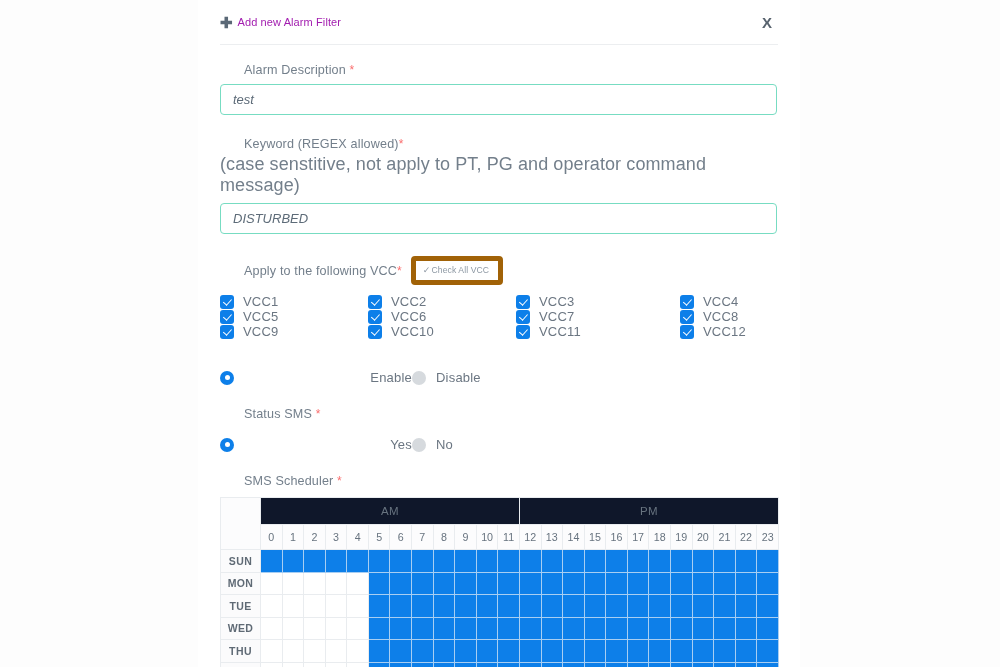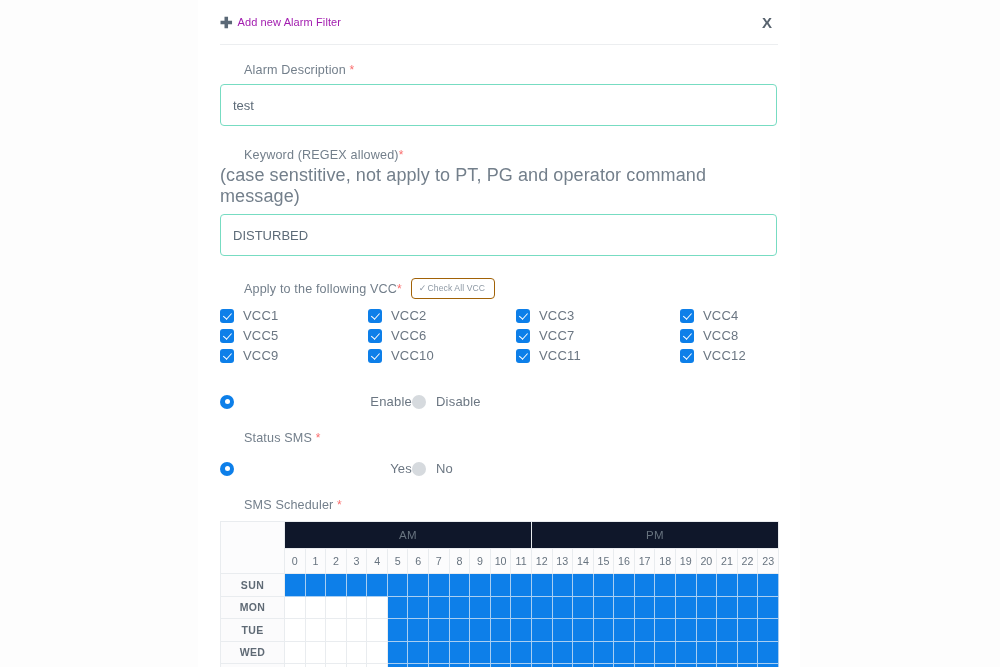--- a/index.html
+++ b/index.html
@@ -71,60 +71,60 @@
   .field-label .req { color: #fa6e6e; font-size: 12px; }
   .sub-label {
     font-size: 18px;
     color: #737f8b;
     letter-spacing: .1px;
     margin-top: -4px;
     margin-bottom: 7px;
   }
   .text-input {
     width: 557px;
-    height: 42px;
+    height: 31px;
     border: 1px solid #77dcc2;
     border-radius: 4px;
     font-size: 13px;
     color: #5d6b78;
     padding: 0 12px;
     outline: none;
     font-family: "Liberation Sans", sans-serif;
     background: #fff;
+    font-style: italic;
   }
   .gap-lg { height: 22px; }
   .gap-sm { height: 9px; }
 
   
   .vcc-head {
     display: flex;
     align-items: center;
     margin-bottom: 9px;
   }
   .vcc-head .field-label { margin-bottom: 0; }
   .check-all-btn {
     margin-left: 9px;
-    border: 1px solid #a16207;
+    border: 5px solid #a16207;
     border-radius: 4px;
     background: #fff;
     color: #8d98a3;
     font-size: 8.6px;
     padding: 5px 9px 5px 7px;
     cursor: pointer;
     line-height: 1;
     letter-spacing: .1px;
     font-family: "Liberation Sans", sans-serif;
     white-space: nowrap;
   }
   .check-all-btn .tick { font-size: 9px; margin-right: 1px; }
 
   .vcc-grid {
     display: grid;
     grid-template-columns: 148px 148px 164px 110px;
-    row-gap: 5px;
   }
   .vcc-item {
     display: flex;
     align-items: center;
     cursor: pointer;
   }
   .cbx {
     width: 14px; height: 14px;
     border-radius: 3px;
     background: #0d7fe9;
@@ -181,21 +181,21 @@
     border-collapse: collapse;
     table-layout: fixed;
     width: 559px;
     background: #fff;
   }
   table.sched th, table.sched td {
     border: 1px solid #e9ecef;
     padding: 0;
     text-align: center;
   }
-  .col-day { width: 64px; }
+  .col-day { width: 40px; }
   .col-hr  { width: 20.875px; }
   th.ampm {
     height: 27px;
     font-size: 11.5px;
     color: #67737f;
     font-weight: normal;
     background: #0f172a;
     letter-spacing: .3px;
   }
   th.blank-corner { background: #fcfcfd; }

